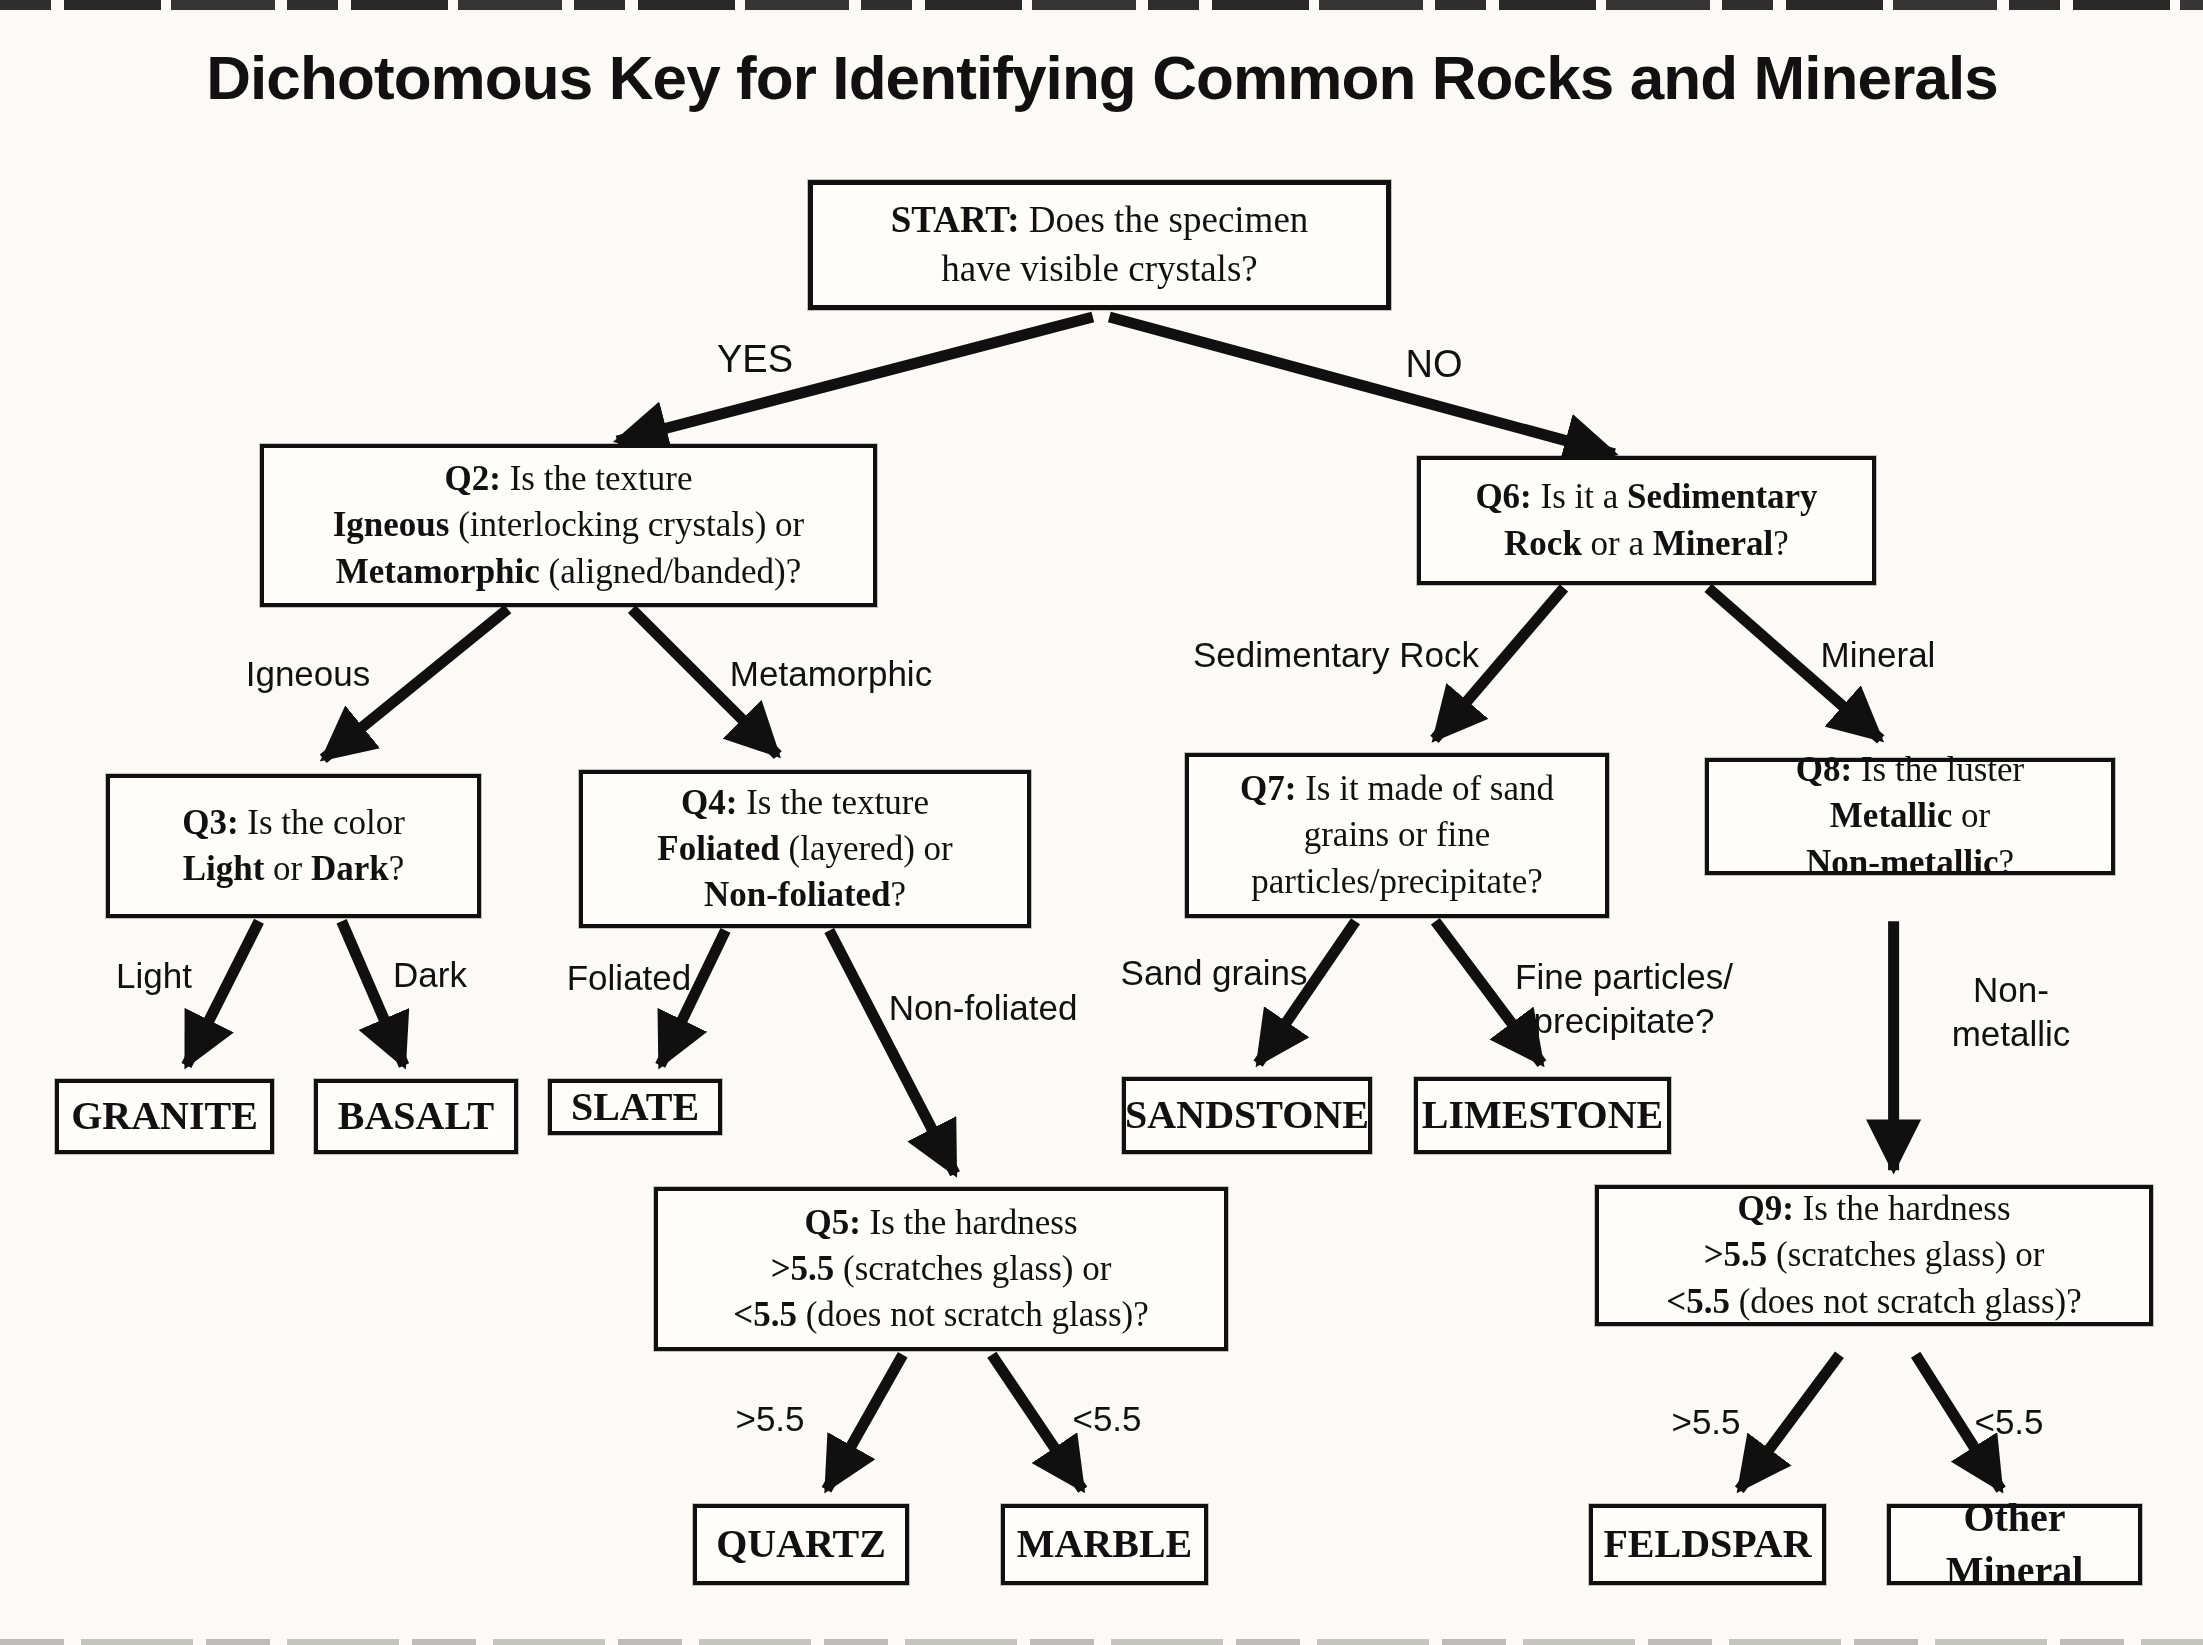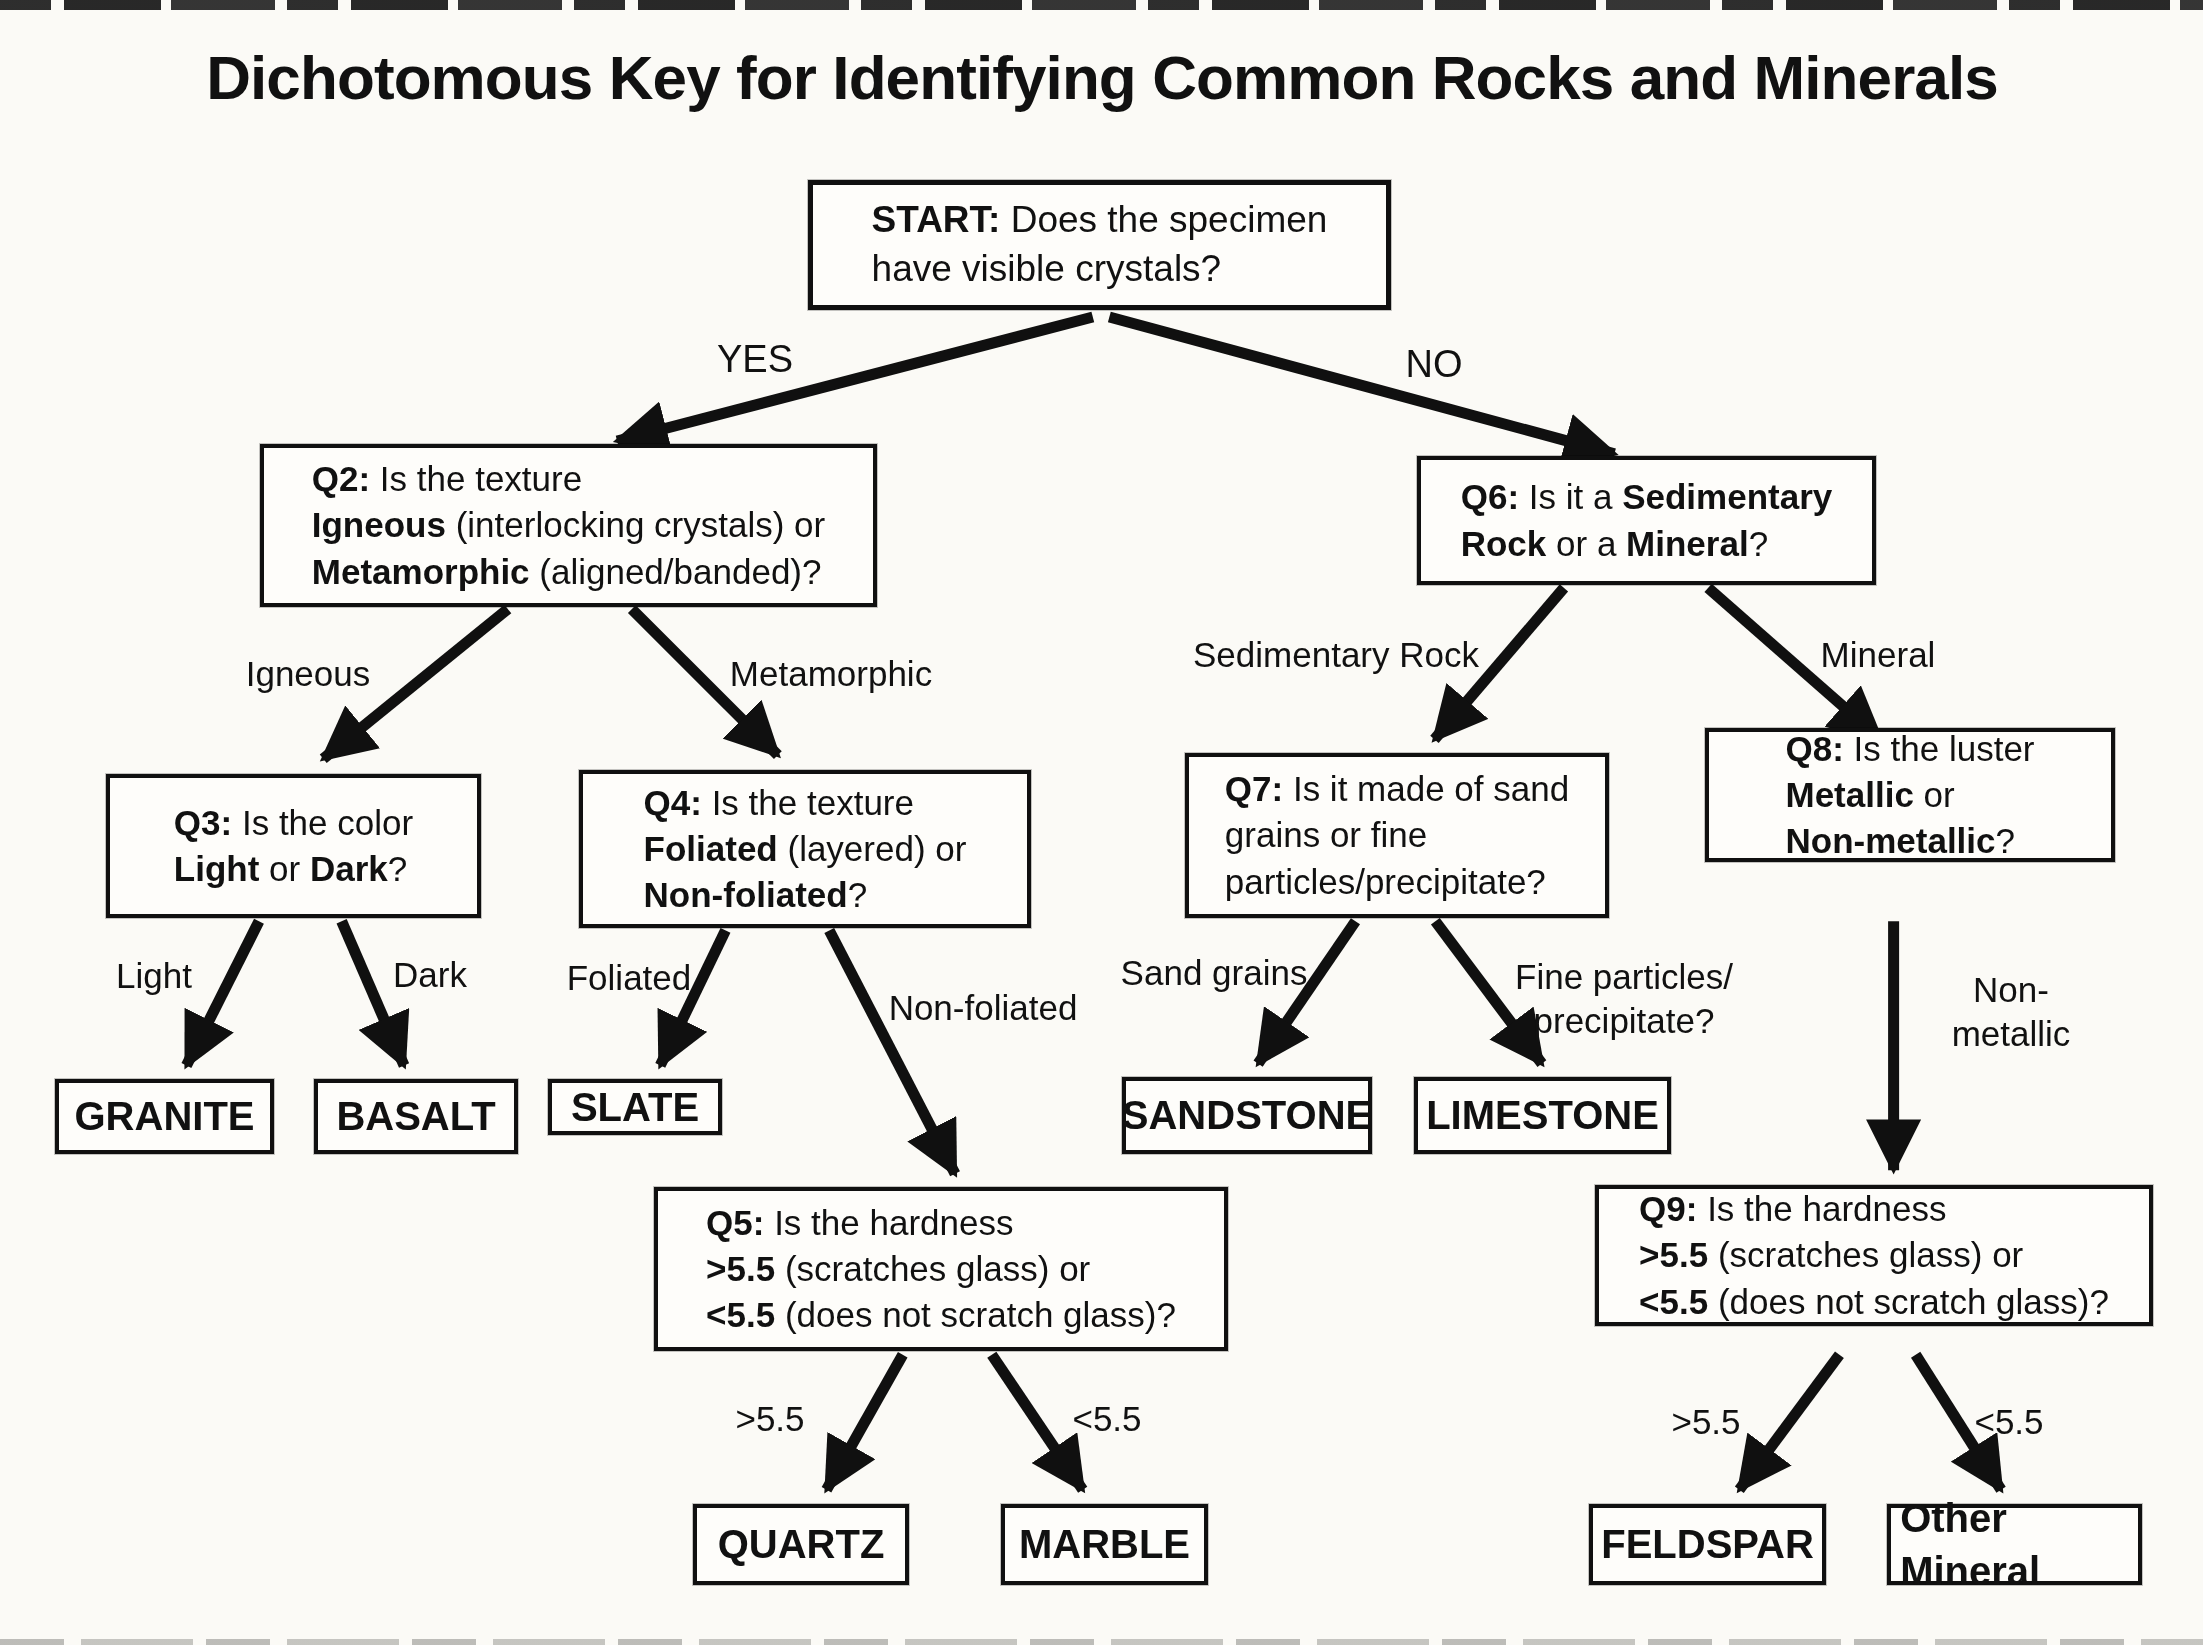--- a/index.html
+++ b/index.html
@@ -20,22 +20,22 @@
     position:absolute;top:42px;left:0;width:100%;
     text-align:center;font-size:62px;font-weight:bold;letter-spacing:-0.9px;
   }
   .node{
     position:absolute;background:#fefdfa;border:4.6px solid #101010;
     display:flex;align-items:center;justify-content:center;
     box-sizing:border-box;
     box-shadow:0 0 0 0.9px rgba(0,0,0,.25);
   }
   .node .txt{
-    white-space:pre-line;text-align:left;
-    font-size:35px;line-height:1.32;padding:3.7px 9.2px;
+    white-space:pre-line;text-align:center;
+    font-size:35px;line-height:1.32;padding:3.7px 9.2px;font-family:Liberation Serif, serif;
   }
   .node.start{border-width:5.5px;}
   .node.start .txt{font-size:37px;}
   .node.terminal .txt{font-weight:bold;font-size:40px;letter-spacing:0;}
   .elabel{
     position:absolute;transform:translate(-50%,-50%);
     font-size:35px;white-space:pre-line;text-align:center;line-height:1.25;
   }
   .elabel.bold{font-weight:normal;font-size:38px;}
   #arrows{position:absolute;left:0;top:0;width:2204px;height:1646px;}
@@ -102,21 +102,21 @@
 </span><b>Foliated</b><span> (layered) or
 </span><b>Non-foliated</b><span>?</span></div>
   </div>
 
   <div class="node" style="left:1185px;top:753px;width:424px;height:165px">
     <div class="txt"><b>Q7:</b><span> Is it made of sand
 grains or fine
 particles/precipitate?</span></div>
   </div>
 
-  <div class="node" style="left:1705px;top:728px;width:410px;height:134px">
+  <div class="node" style="left:1705px;top:758px;width:410px;height:117px">
     <div class="txt"><b>Q8:</b><span> Is the luster
 </span><b>Metallic</b><span> or
 </span><b>Non-metallic</b><span>?</span></div>
   </div>
 
   <div class="node" style="left:654px;top:1187px;width:574px;height:164px">
     <div class="txt"><b>Q5:</b><span> Is the hardness
 </span><b>&gt;5.5</b><span> (scratches glass) or
 </span><b>&lt;5.5</b><span> (does not scratch glass)?</span></div>
   </div>

